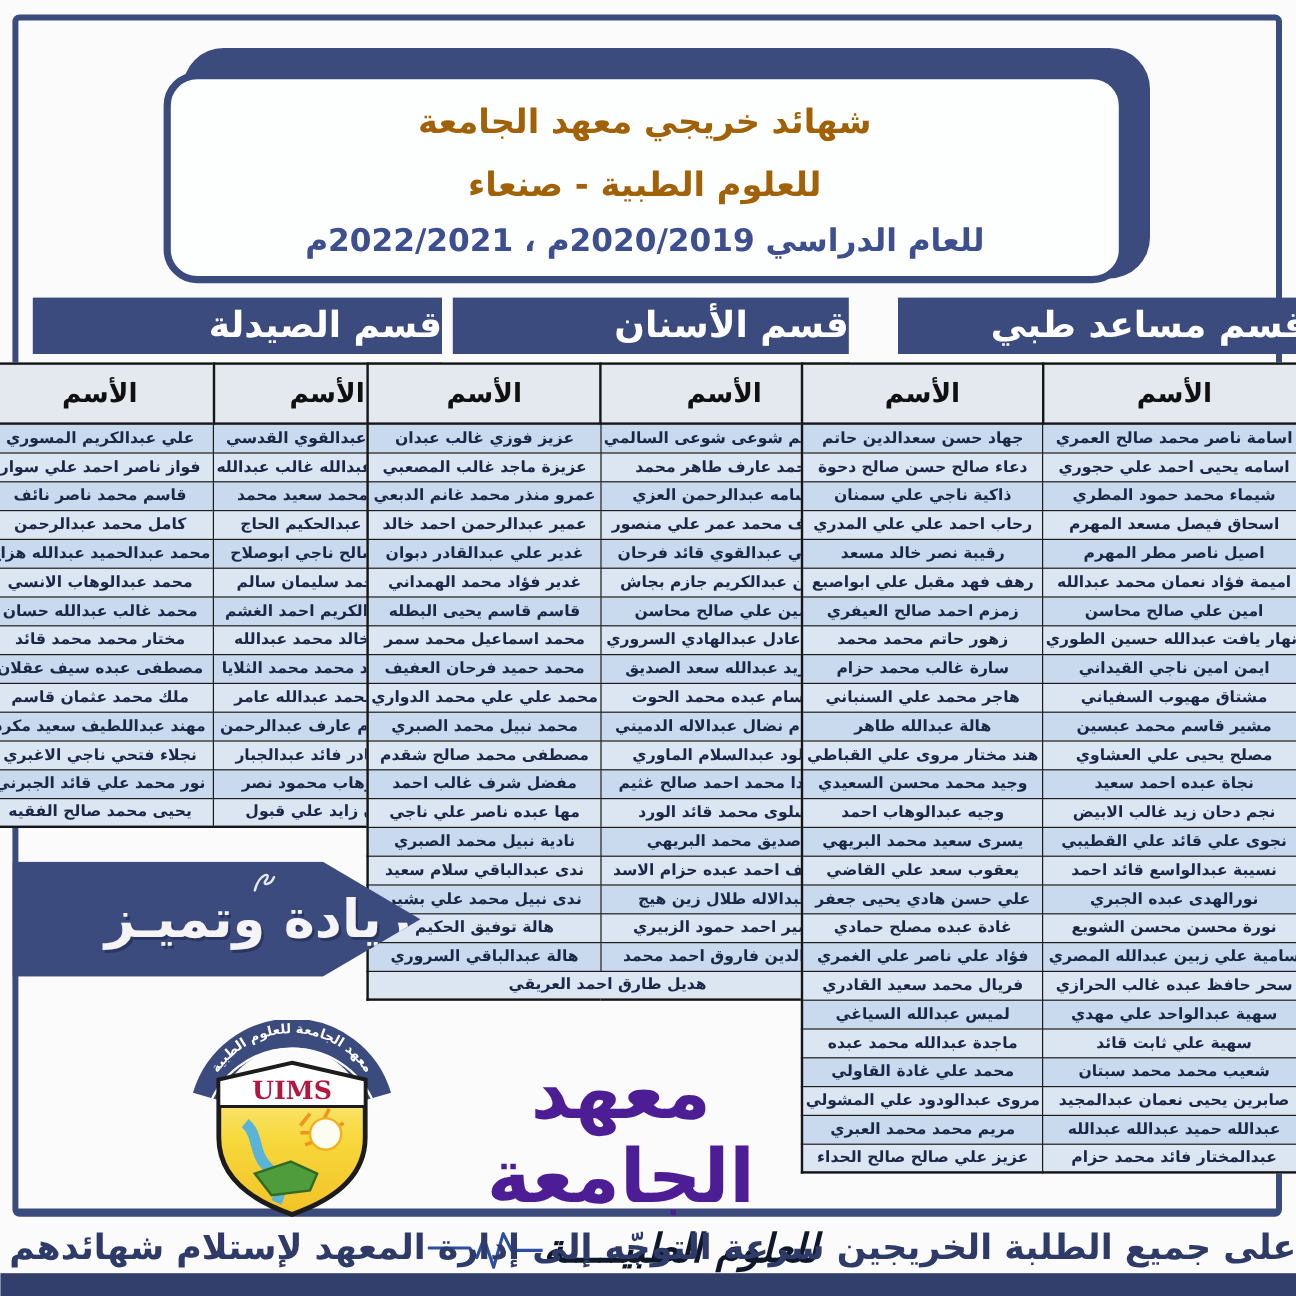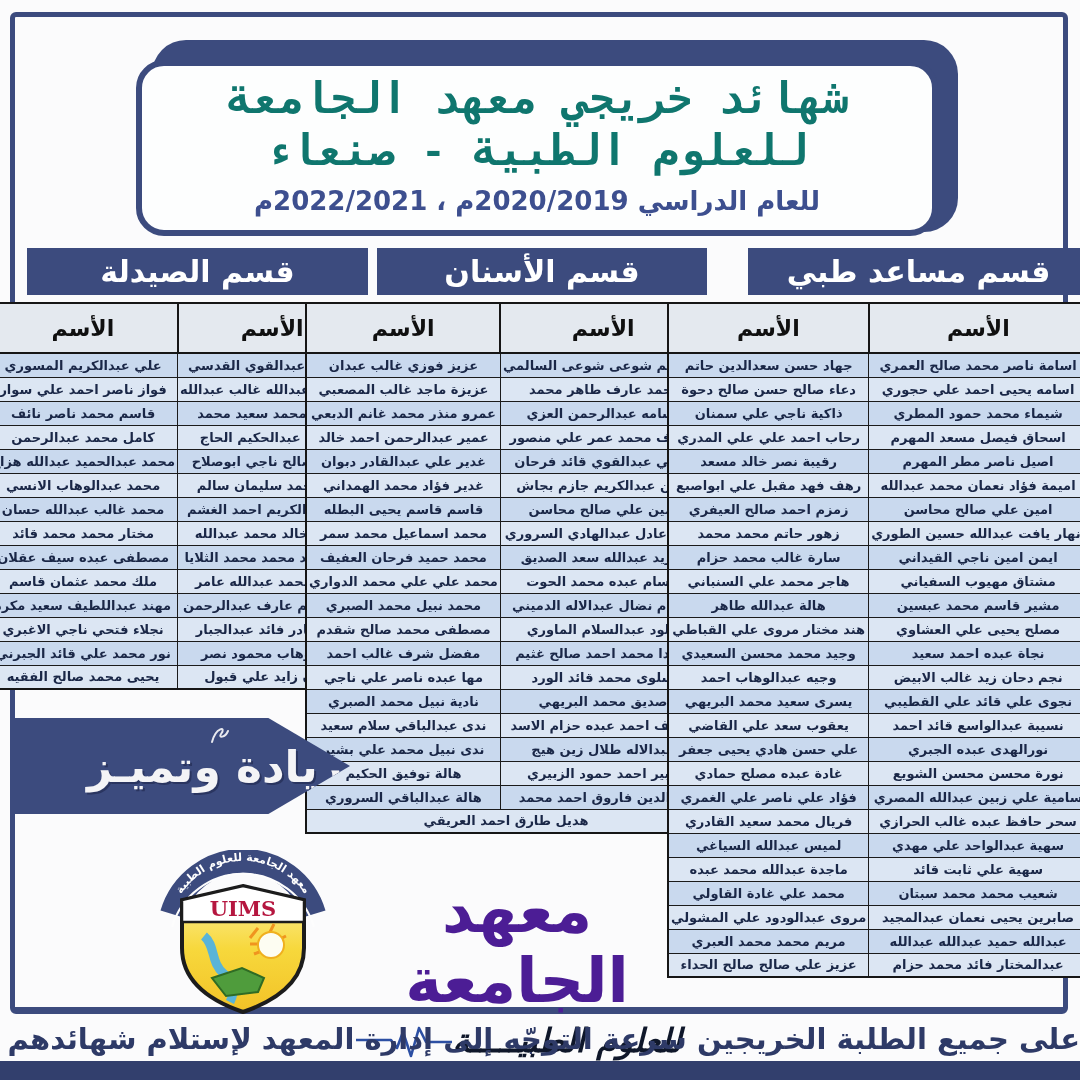--- a/index.html
+++ b/index.html
@@ -21,31 +21,31 @@
   
   .header-shadow {
     position:absolute; left:152px; top:40px; width:806px; height:192px;
     background:#3c4b7e; border-radius:34px;
   }
   .header-card {
     position:absolute; left:136px; top:60px; width:802px; height:176px;
     background:#fdfefe; border:6px solid #3c4b7e; border-radius:28px;
     text-align:center; padding-top:10px;
   }
-  .title-red { color:#0f766e; font-weight:bold; font-size:43px; line-height:52px;font-family:Liberation Mono, monospace; }
+  .title-red { color:#a16207; font-weight:bold; font-size:28px; line-height:52px; }
   .title-year { color:#3d4f8f; font-weight:bold; font-size:26px; margin-top:6px; }
 
   
   .dept { position:absolute; top:248px; }
   .dept-pharmacy { left:27px;  width:341px; }
   .dept-dental   { left:377px; width:330px; }
   .dept-medical  { left:748px; width:341px; }
   .dept-title {
     background:#3c4b7e; color:#fff; font-weight:bold; font-size:30px;
-    height:47px; line-height:47px; text-align:center; margin-bottom:7px;
+    height:47px; line-height:47px; text-align:right; margin-bottom:7px;
   }
   table.names {
     width:100%; border-collapse:collapse; border:2px solid #161616;
     background:#dce6f3;
   }
   table.names th {
     height:50px; background:#e4e9ef; color:#101010;
     font-size:22px; font-weight:bold; border:2px solid #161616;
     width:50%;
   }

